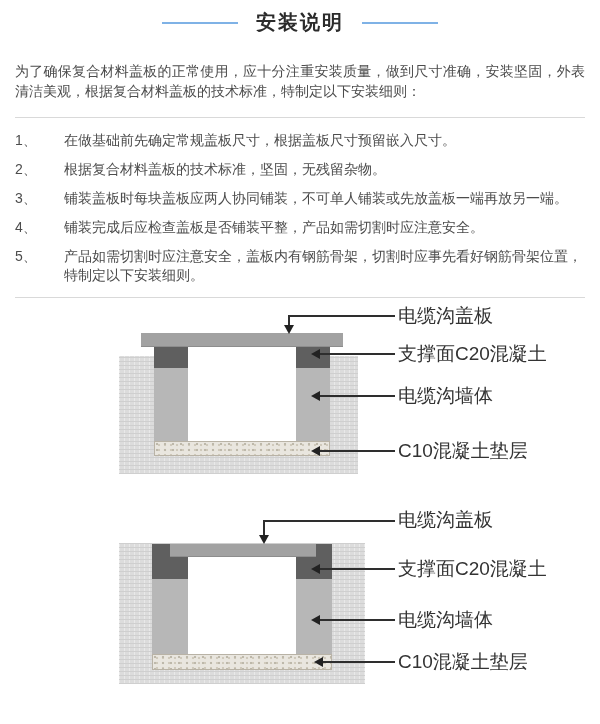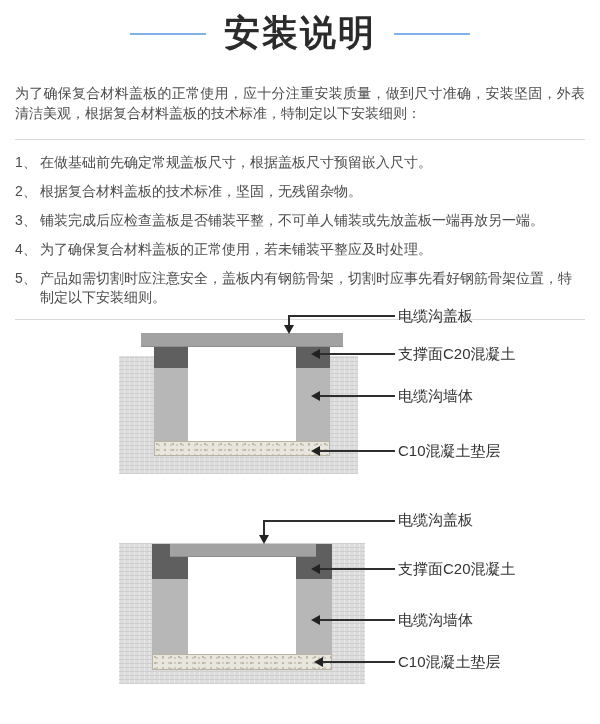--- a/index.html
+++ b/index.html
@@ -3,28 +3,28 @@
 <meta charset="utf-8">
 <style>
   html,body{margin:0;padding:0;background:#fff;}
   .page{
     position:relative;width:600px;height:724px;background:#ffffff;overflow:hidden;
     font-family:"Liberation Sans","DejaVu Sans",sans-serif;
   }
   
   .header{display:flex;align-items:center;justify-content:center;gap:18px;padding-top:9px;}
   .hline{width:76px;height:2px;background:#7fb2e6;}
-  .title{font-size:36px;font-weight:bold;color:#2b2b2b;letter-spacing:2px;margin:0;}
+  .title{font-size:20px;font-weight:bold;color:#2b2b2b;letter-spacing:2px;margin:0;}
   
   .intro{margin:25px 15px 16px;font-size:14px;line-height:20px;color:#4c4c4c;text-align:justify;}
   .divider{border:none;border-top:1px solid #d9d9d9;margin:12px 15px 0;}
   .rules{margin:13px 15px 0;}
   .rule{display:flex;font-size:14px;line-height:19px;color:#4c4c4c;margin-bottom:10px;}
   .rule .num{flex:0 0 25px;}
-  .rule .txt{flex:1;}
+  .rule .txt{flex:1;margin-left:24px;}
   
   .diagram{position:absolute;left:0;width:600px;}
   .d1{top:299px;height:200px;}
   .d2{top:505px;height:219px;}
   .abs{position:absolute;}
   .soil{
     background-color:#dcdcdc;
     background-image:
       repeating-linear-gradient(0deg,#cfcfcf 0 1px,transparent 1px 4px),
       repeating-linear-gradient(90deg,#e9e9e9 0 1px,transparent 1px 5px);
@@ -33,21 +33,21 @@
   .block-dark{background:#5f5f5f;}
   .wall{background:#b7b7b7;}
   .trench{background:#ffffff;}
   .cushion{
     background-color:#e9e6df;border:1px solid #b9b3a6;box-sizing:border-box;
     background-image:
       radial-gradient(circle at 2px 2px,#bdb8aa 1px,transparent 1.6px),
       radial-gradient(circle at 4px 3px,#cfc9bb 1px,transparent 1.6px);
     background-size:8px 6px,6px 5px;
   }
-  .lbl{position:absolute;font-size:15px;color:#333;white-space:nowrap;line-height:14px;}
+  .lbl{position:absolute;font-size:19px;color:#333;white-space:nowrap;line-height:14px;}
   .ln{position:absolute;background:#2e2e2e;}
   .hl{height:2px;}
   .vl{width:2px;}
   .arr-down{position:absolute;width:0;height:0;border-left:5px solid transparent;border-right:5px solid transparent;border-top:9px solid #222;}
   .arr-left{position:absolute;width:0;height:0;border-top:5px solid transparent;border-bottom:5px solid transparent;border-right:9px solid #222;}
   .caption{position:absolute;font-size:14px;font-weight:bold;color:#cc3b3b;text-align:center;letter-spacing:1px;}
 </style>
 </head>
 <body>
 
@@ -67,25 +67,25 @@
     <div class="rule">
       <span class="num">1、</span>
       <span class="txt">在做基础前先确定常规盖板尺寸，根据盖板尺寸预留嵌入尺寸。</span>
     </div>
     <div class="rule">
       <span class="num">2、</span>
       <span class="txt">根据复合材料盖板的技术标准，坚固，无残留杂物。</span>
     </div>
     <div class="rule">
       <span class="num">3、</span>
-      <span class="txt">铺装完成后应检查盖板是否铺装平整，不可单人铺装或先放盖板一端再放另一端。</span>
+      <span class="txt">铺装盖板时每块盖板应两人协同铺装，不可单人铺装或先放盖板一端再放另一端。</span>
     </div>
     <div class="rule">
       <span class="num">4、</span>
-      <span class="txt">为了确保复合材料盖板的正常使用，若未铺装平整应及时处理。</span>
+      <span class="txt">铺装完成后应检查盖板是否铺装平整，产品如需切割时应注意安全。</span>
     </div>
     <div class="rule">
       <span class="num">5、</span>
       <span class="txt">产品如需切割时应注意安全，盖板内有钢筋骨架，切割时应事先看好钢筋骨架位置，特制定以下安装细则。</span>
     </div>
   </div>
 
   <hr class="divider">
 
   <div class="diagram d1">

